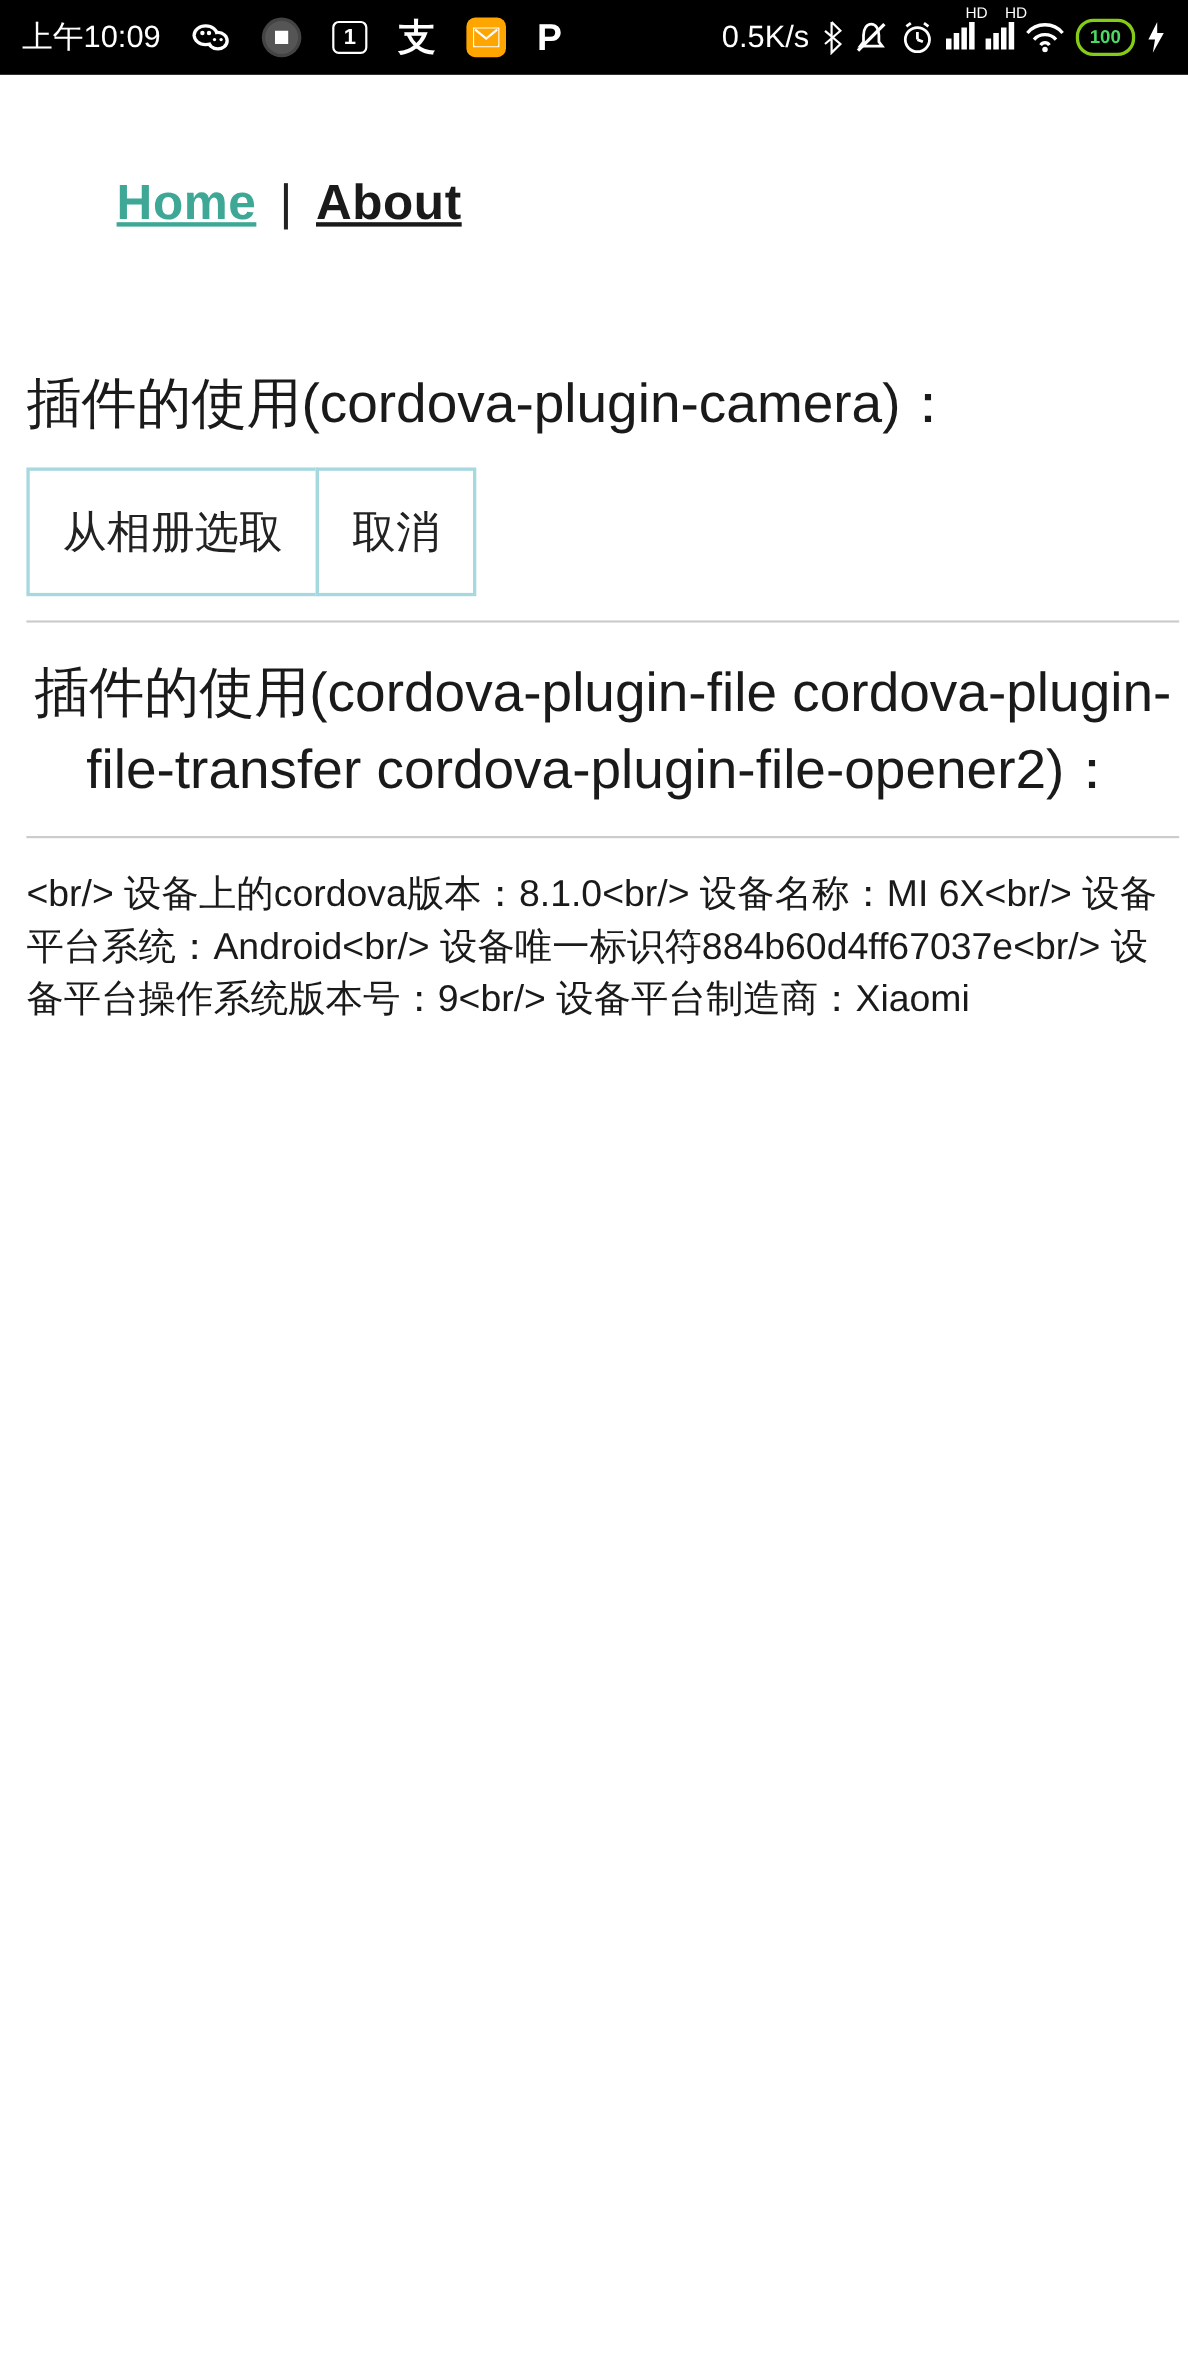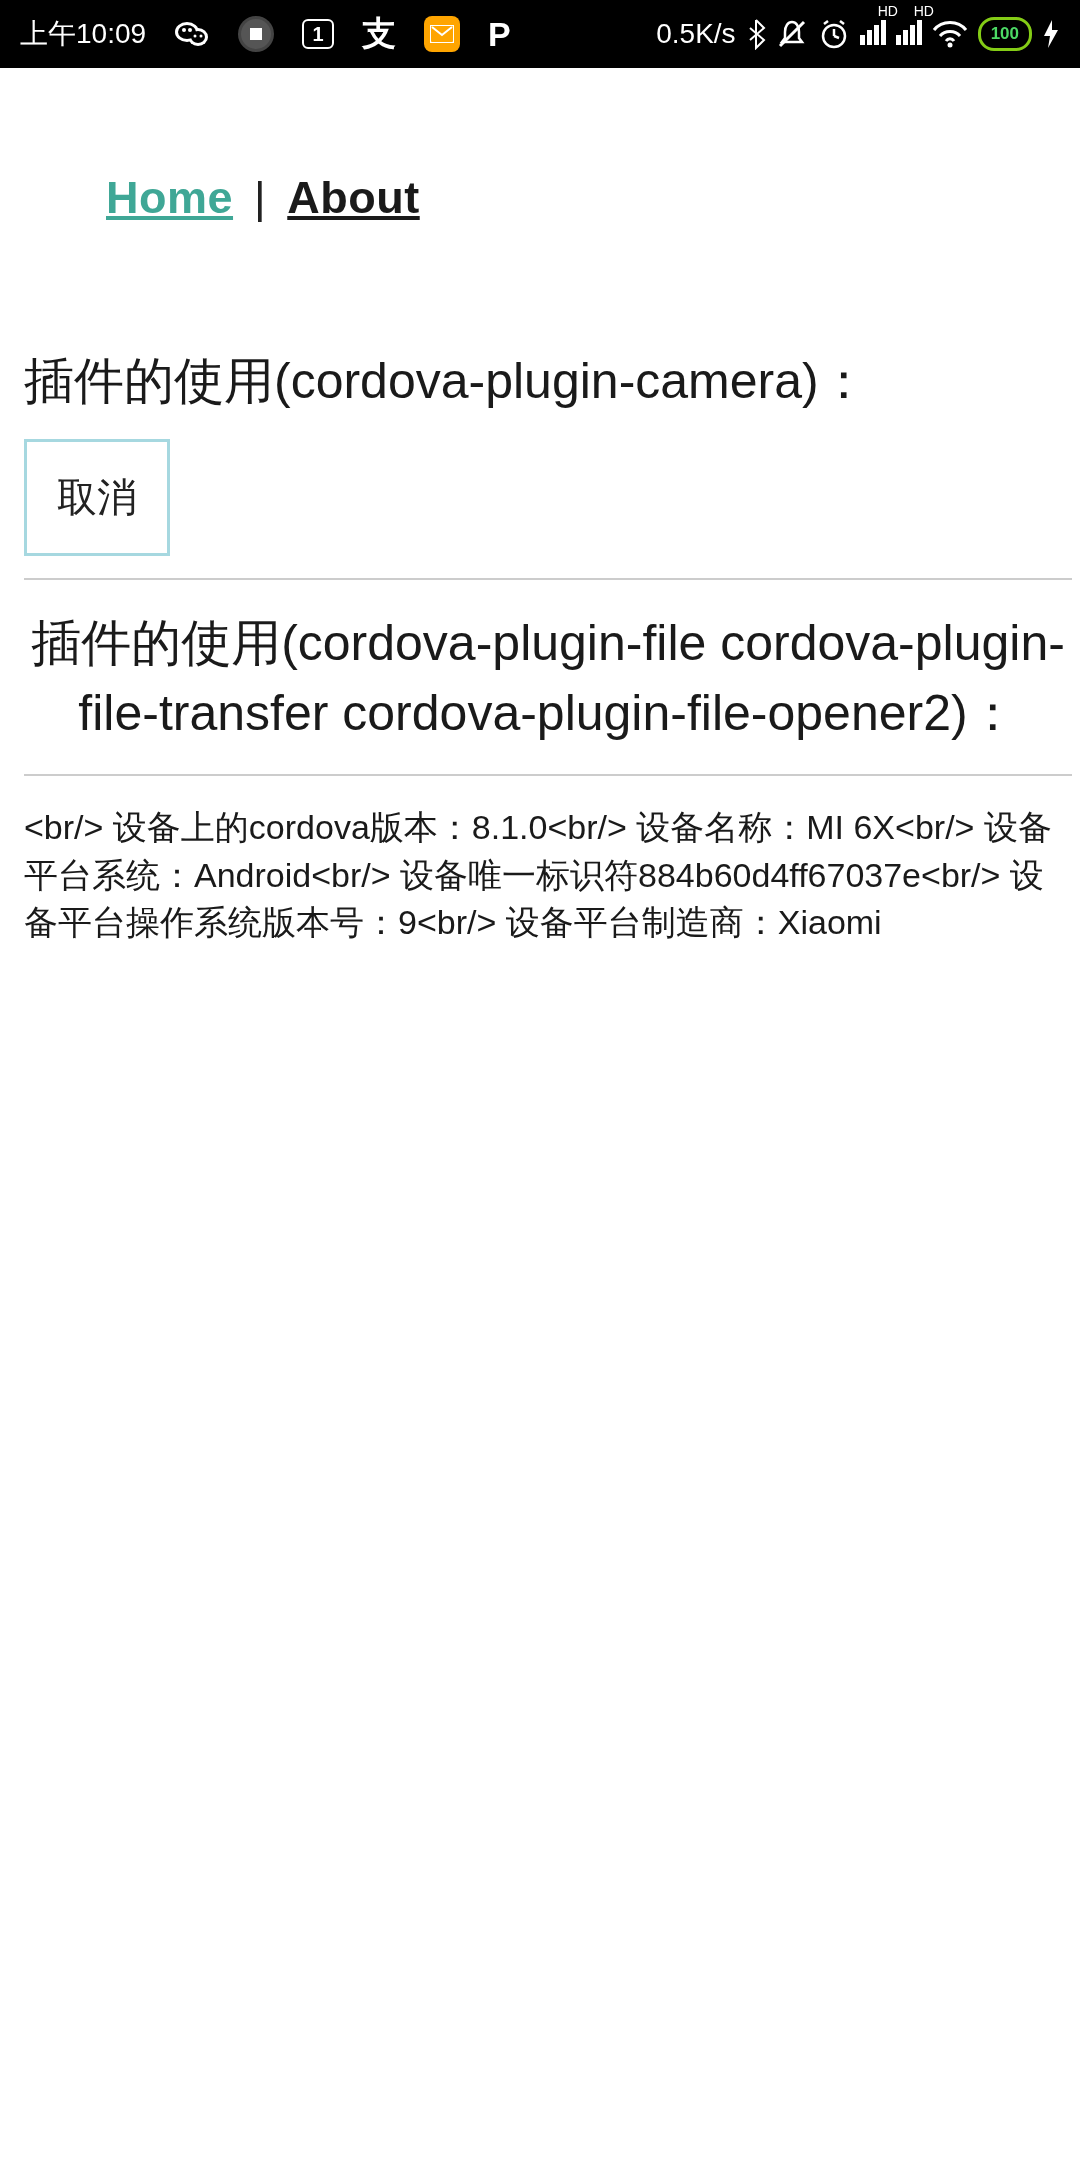--- a/index.html
+++ b/index.html
@@ -69,21 +69,20 @@
       font-size: 17px;
       font-weight: bold;
       color: #4cd964;
       height: 34px;
       display: inline-flex;
       align-items: center;
       position: relative;
     }
     .content {
       padding: 90px 8px 0 24px;
-      margin-top: 14px;
     }
     .nav-row {
       padding-left: 82px;
       margin-bottom: 124px;
       font-size: 45px;
       letter-spacing: 0.5px;
     }
     .nav-link {
       text-decoration: underline;
       font-weight: bold;
@@ -253,20 +252,21 @@
 
   <div class="nav-row">
     <a class="nav-link nav-home">Home</a>
     <span class="nav-sep">|</span>
     <a class="nav-link nav-about">About</a>
   </div>
 
   <div class="section-title">插件的使用(cordova-plugin-camera)：</div>
 
   <div class="button-row">
+    <button class="btn">从相册选取</button>
     <button class="btn">取消</button>
   </div>
 
   <hr class="divider">
 
   <div class="section-title second">插件的使用(cordova-plugin-file cordova-plugin-file-transfer cordova-plugin-file-opener2)：</div>
 
   <hr class="divider">
 
   <div class="device-info">&lt;br/&gt; 设备上的cordova版本：8.1.0&lt;br/&gt; 设备名称：MI 6X&lt;br/&gt; 设备平台系统：Android&lt;br/&gt; 设备唯一标识符884b60d4ff67037e&lt;br/&gt; 设备平台操作系统版本号：9&lt;br/&gt; 设备平台制造商：Xiaomi</div>

